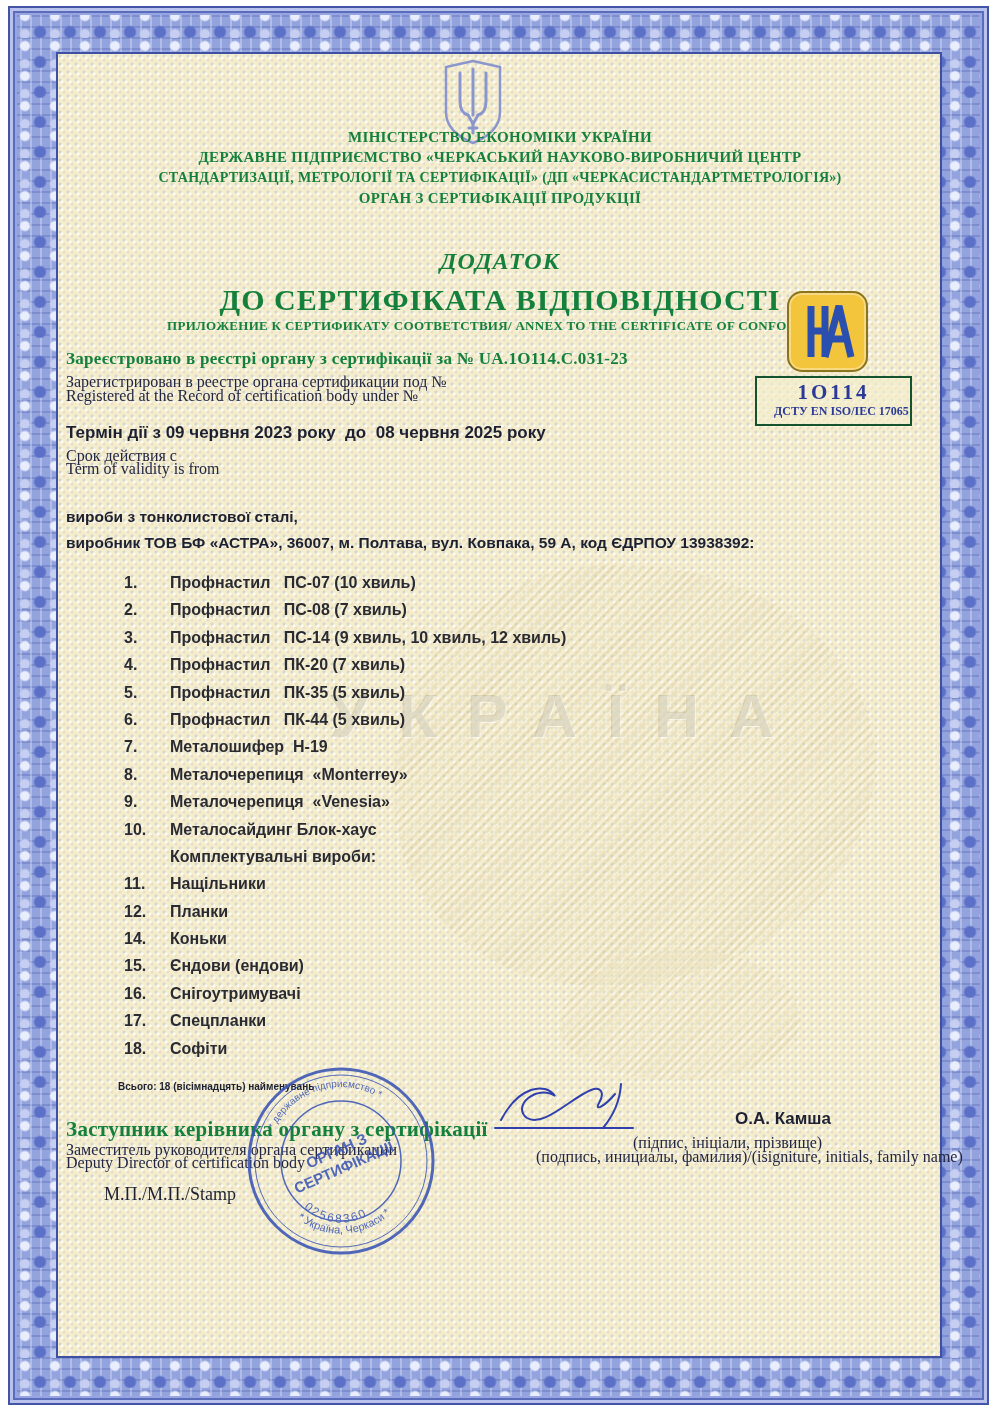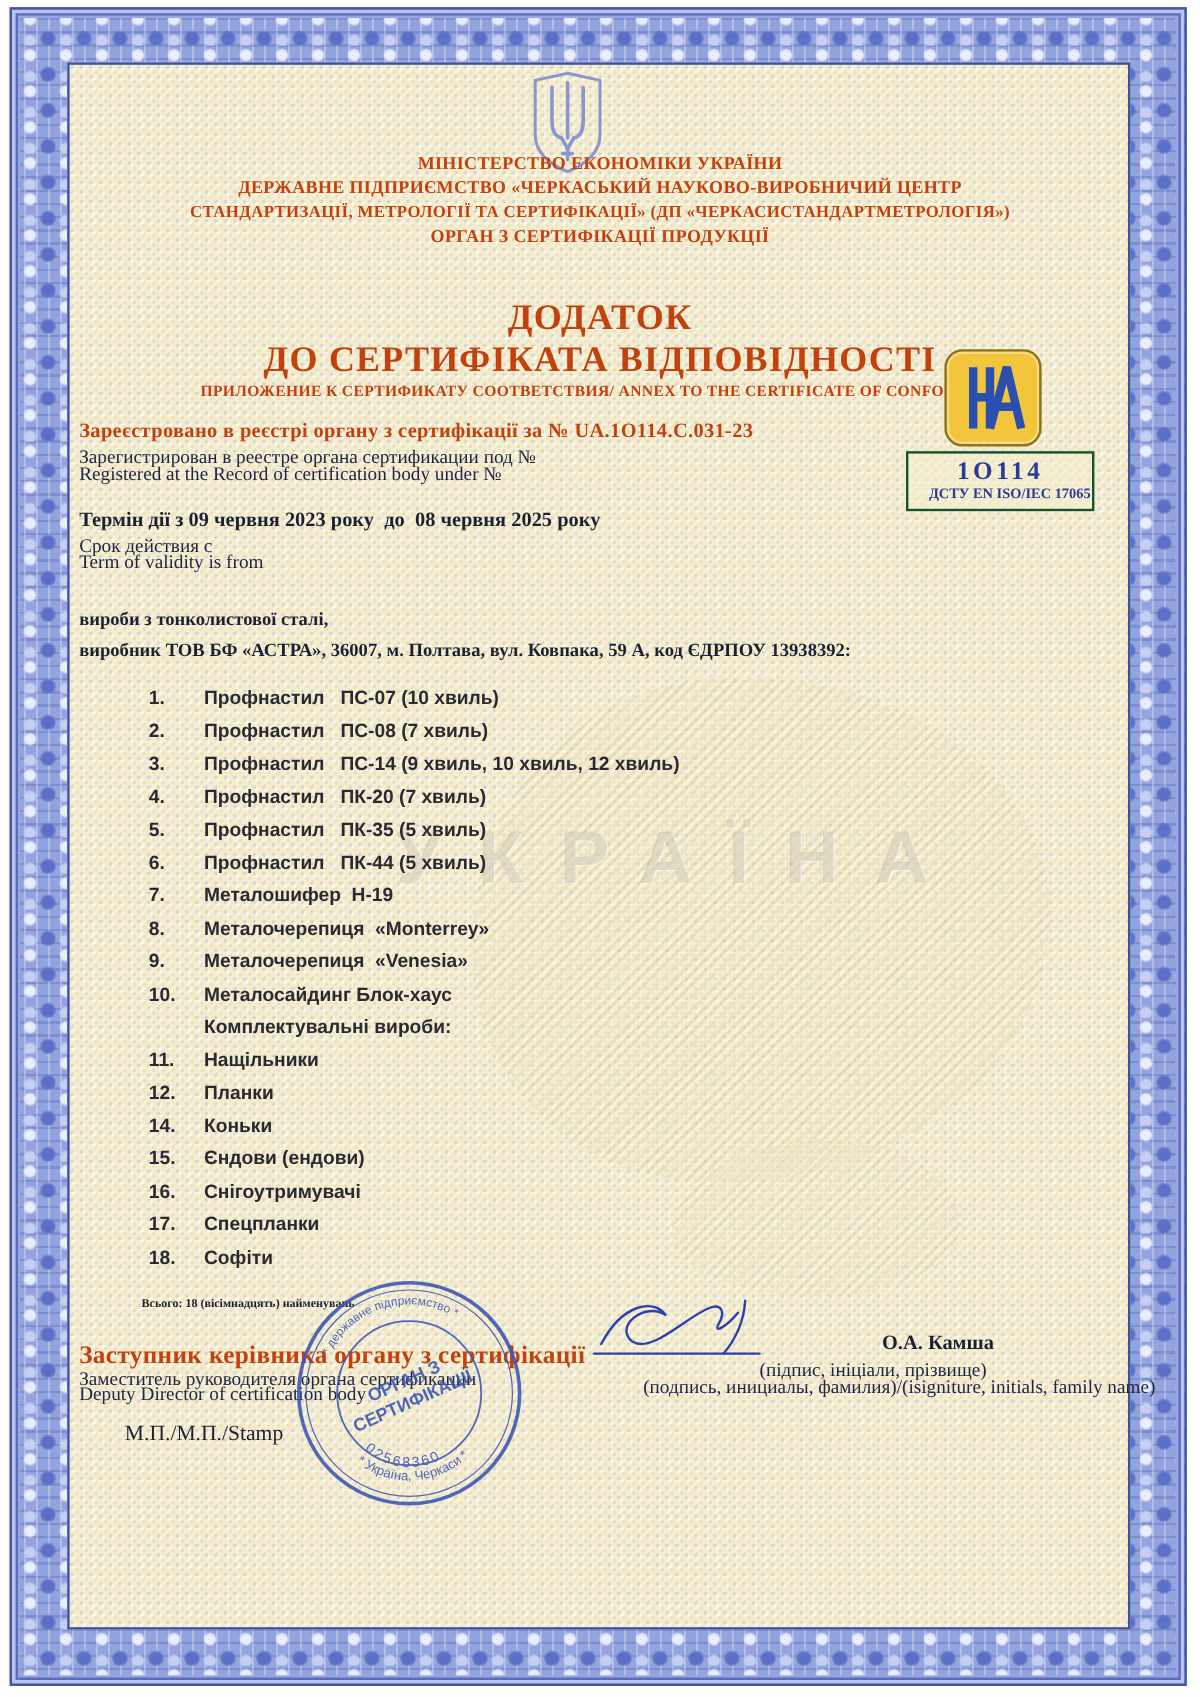--- a/index.html
+++ b/index.html
@@ -31,23 +31,23 @@
 
   
   .wm-blob{position:absolute;opacity:0.55;
     background:repeating-linear-gradient(135deg, rgba(214,199,152,0.55) 0 3px, rgba(247,241,214,0.55) 3px 7px);}
   .wm-text{position:absolute;font-family:Liberation Sans, sans-serif;font-weight:bold;
     color:rgba(163,152,108,0.28);text-shadow:1px 1px 0 rgba(255,255,255,0.5);}
 
   
   .abs{position:absolute;}
   .ctr{left:0;right:0;text-align:center;}
-  .hdr{font-weight:bold;color:#c2410c;letter-spacing:0.3px;}
+  .hdr{font-weight:bold;color:#15803d;letter-spacing:0.3px;}
   .serif-sm{font-size:16px;color:#232642;}
-  .sans{font-family:Liberation Serif, serif;}
+  .sans{font-family:Liberation Sans, sans-serif;}
   .bold{font-weight:bold;}
   .dark{color:#1d2030;}
 
   .list-row{display:flex;height:27.4px;align-items:flex-start;
     font-family:"Liberation Sans",sans-serif;font-weight:bold;font-size:16px;color:#2a2a31;}
   .list-num{width:46px;white-space:pre;}
   .list-text{white-space:pre;}
 
   .accbox{position:absolute;left:755px;top:376px;width:153px;height:46px;
     border:2px solid #14532d;background:rgba(244,238,205,0.6);text-align:center;}
@@ -82,21 +82,21 @@
         <path d="M30 66 V75 M26 70 H34"></path>
       </g>
     </svg>
   </div>
 
   <div class="abs ctr hdr" style="top:129px;font-size:15px;">МІНІСТЕРСТВО ЕКОНОМІКИ УКРАЇНИ</div>
   <div class="abs ctr hdr" style="top:170px;font-size:14px;">СТАНДАРТИЗАЦІЇ, МЕТРОЛОГІЇ ТА СЕРТИФІКАЦІЇ» (ДП «ЧЕРКАСИСТАНДАРТМЕТРОЛОГІЯ»)</div>
   <div class="abs ctr hdr" style="top:149px;font-size:15px;">ДЕРЖАВНЕ ПІДПРИЄМСТВО «ЧЕРКАСЬКИЙ НАУКОВО-ВИРОБНИЧИЙ ЦЕНТР</div>
   <div class="abs ctr hdr" style="top:190px;font-size:15px;">ОРГАН З СЕРТИФІКАЦІЇ ПРОДУКЦІЇ</div>
 
-  <div class="abs ctr hdr" style="top:248px;font-size:30px;letter-spacing:1px;">ДОДАТОК</div>
+  <div class="abs ctr hdr" style="top:248px;font-size:24px;letter-spacing:1px;font-style:italic;">ДОДАТОК</div>
   <div class="abs ctr hdr" style="top:283px;font-size:30px;letter-spacing:1px;">ДО СЕРТИФІКАТА ВІДПОВІДНОСТІ</div>
   <div class="abs ctr hdr" style="top:318px;font-size:13px;">ПРИЛОЖЕНИЕ К СЕРТИФИКАТУ СООТВЕТСТВИЯ/ ANNEX TO THE CERTIFICATE OF CONFORMITY</div>
 
   <div class="logo">
     <svg width="77" height="77" viewBox="0 0 77 77">
       <g fill="none" stroke="#2b4fae" stroke-width="7">
         <path d="M22 13 V64"></path>
         <path d="M22 38 H36"></path>
         <path d="M36 13 V64"></path>
         <path d="M36 64 L50 13 L62 64"></path>

